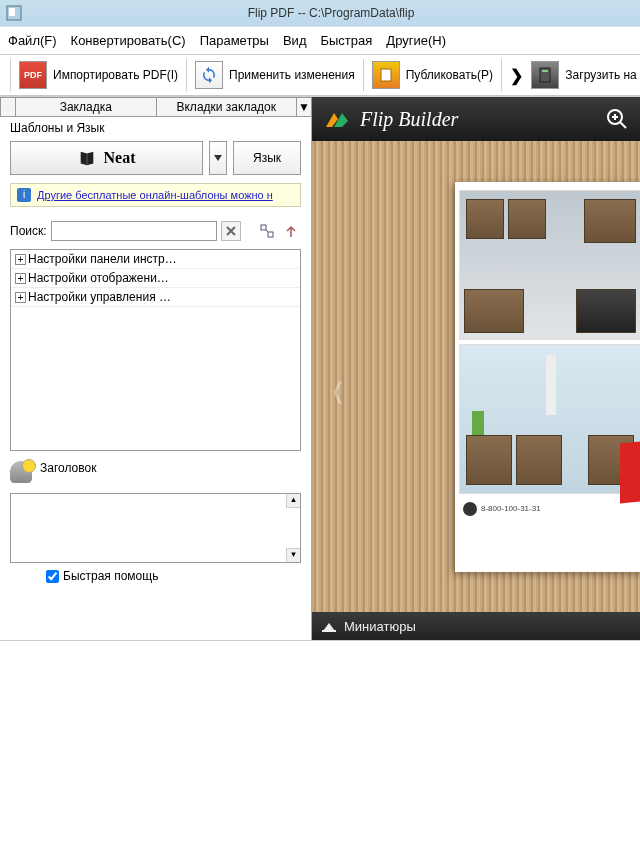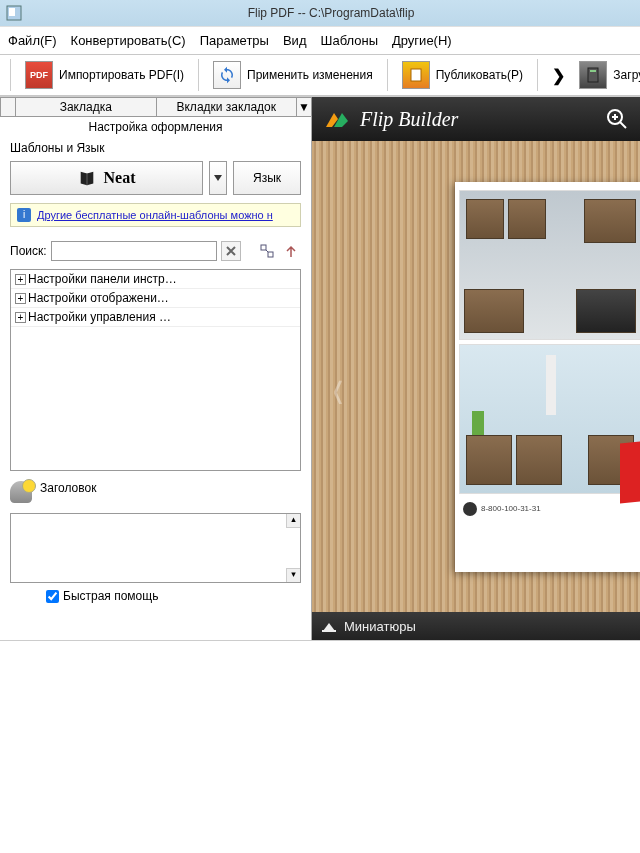--- a/index.html
+++ b/index.html
@@ -2,21 +2,21 @@
 <html><head>
 <meta charset="utf-8">
 <style>
 * { box-sizing: border-box; margin: 0; padding: 0; }
 body { font-family: "Segoe UI", Tahoma, sans-serif; font-size: 12px; background: #fff; width: 640px; height: 853px; overflow: hidden; }
 .titlebar { height: 26px; background: linear-gradient(#c7e0f0, #bcd8ea); display: flex; align-items: center; padding: 0 6px; color: #2a2a2a; }
 .titlebar .app-icon { width: 16px; height: 16px; margin-right: 6px; }
 .titlebar .title { flex: 1; text-align: center; font-size: 12px; color: #333; white-space: nowrap; }
 .menubar { height: 28px; background: #fff; display: flex; align-items: center; padding: 0 8px; font-size: 13px; gap: 14px; border-top: 1px solid #e0e0e0; }
 .menubar span { cursor: default; }
-.toolbar { height: 42px; border-top: 1px solid #c8c8c8; border-bottom: 1px solid #c8c8c8; display: flex; align-items: center; padding: 0 6px; gap: 6px; overflow: hidden; white-space: nowrap; }
+.toolbar { height: 42px; border-top: 1px solid #c8c8c8; border-bottom: 1px solid #c8c8c8; display: flex; align-items: center; padding: 0 6px; overflow: hidden; white-space: nowrap; }
 .tool-sep { width: 1px; height: 32px; background: #ccc; margin: 0 4px; flex-shrink:0; }
 .tool-btn { display: flex; align-items: center; gap: 6px; font-size: 12px; padding: 3px 4px; cursor: default; flex-shrink:0; }
 .tool-icon { width: 28px; height: 28px; border: 1px solid #999; background: linear-gradient(#fff,#eee); display: flex; align-items: center; justify-content: center; font-size: 14px; flex-shrink:0;}
 .tool-icon.pdf { background: linear-gradient(#e74c3c,#c0392b); color: #fff; font-size: 9px; font-weight: bold;}
 .tool-icon.sync svg { width: 18px; height: 18px; }
 .tool-icon.pub { background: linear-gradient(#f1c40f,#e67e22); }
 .tool-icon.online { background: linear-gradient(#888,#444); }
 .tool-arrow { font-size: 16px; font-weight: bold; padding: 0 4px; flex-shrink:0;}
 .split { display: flex; height: 544px; border-top: 1px solid #ccc; }
 .left { width: 312px; display: flex; flex-direction: column; border-right: 1px solid #aaa;}
@@ -75,21 +75,21 @@
       <rect x="3" y="3" width="6" height="8" fill="#fff"></rect>
     </svg>
   <div class="title">Flip PDF  --  C:\ProgramData\flip</div>
 </div>
 
 <div class="menubar">
   <span>Файл(F)</span>
   <span>Конвертировать(C)</span>
   <span>Параметры</span>
   <span>Вид</span>
-  <span>Шаблоны</span>
+  <span>Быстрая</span>
   <span>Другие(H)</span>
 </div>
 
 <div class="toolbar">
   <div class="tool-sep"></div>
   <div class="tool-btn">
     <div class="tool-icon pdf">PDF</div>
     <span>Импортировать PDF(I)</span>
   </div>
   <div class="tool-sep"></div>
@@ -124,21 +124,20 @@
 </div>
 
 <div class="split">
   <div class="left">
     <div class="tabs">
       <div class="tab small"></div>
       <div class="tab">Закладка</div>
       <div class="tab">Вкладки закладок</div>
       <div class="tab small">▼</div>
     </div>
-    <div class="panel-title">Настройка оформления</div>
     <div class="section-label">Шаблоны и Язык</div>
     <div class="row-btns">
       <button class="neat-btn">
         <svg class="book-icon" viewBox="0 0 20 20">
             <path d="M3 3 L10 5 L17 3 L17 16 L10 18 L3 16 Z" fill="#222"></path>
             <path d="M10 5 L10 18" stroke="#666"></path>
           </svg>
         <span>Neat</span>
       </button>
       <button class="dd-btn">

